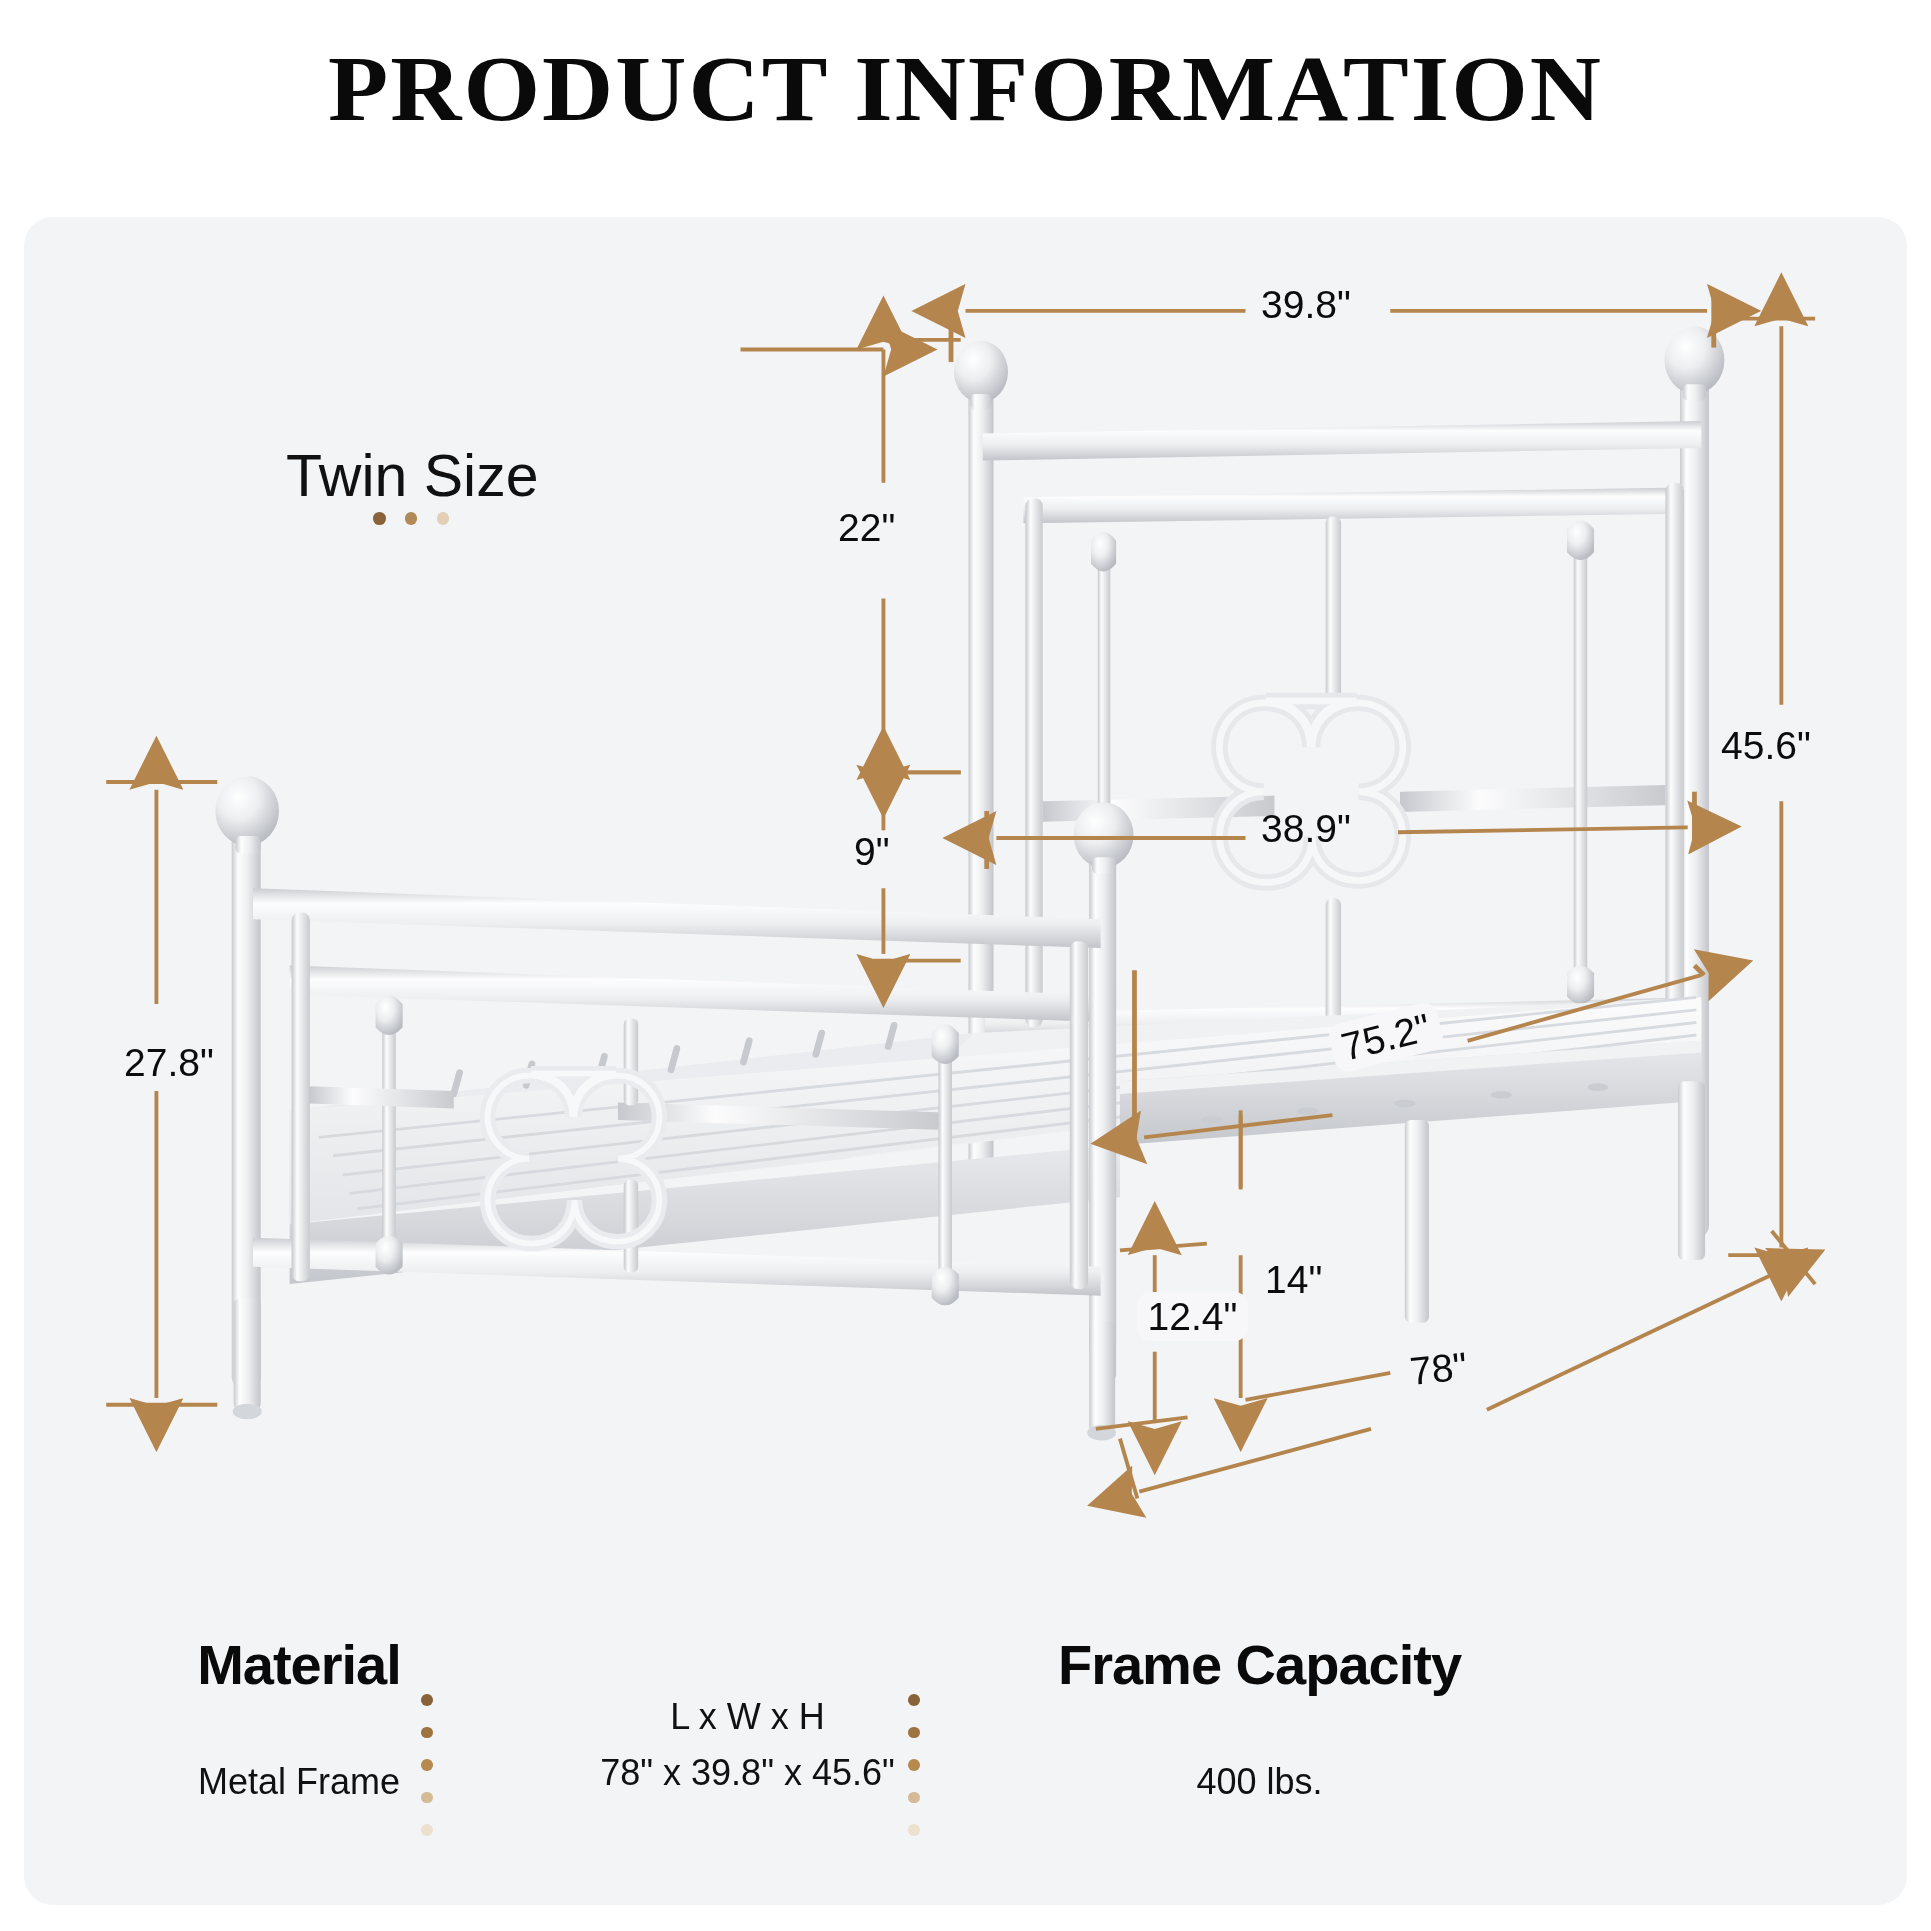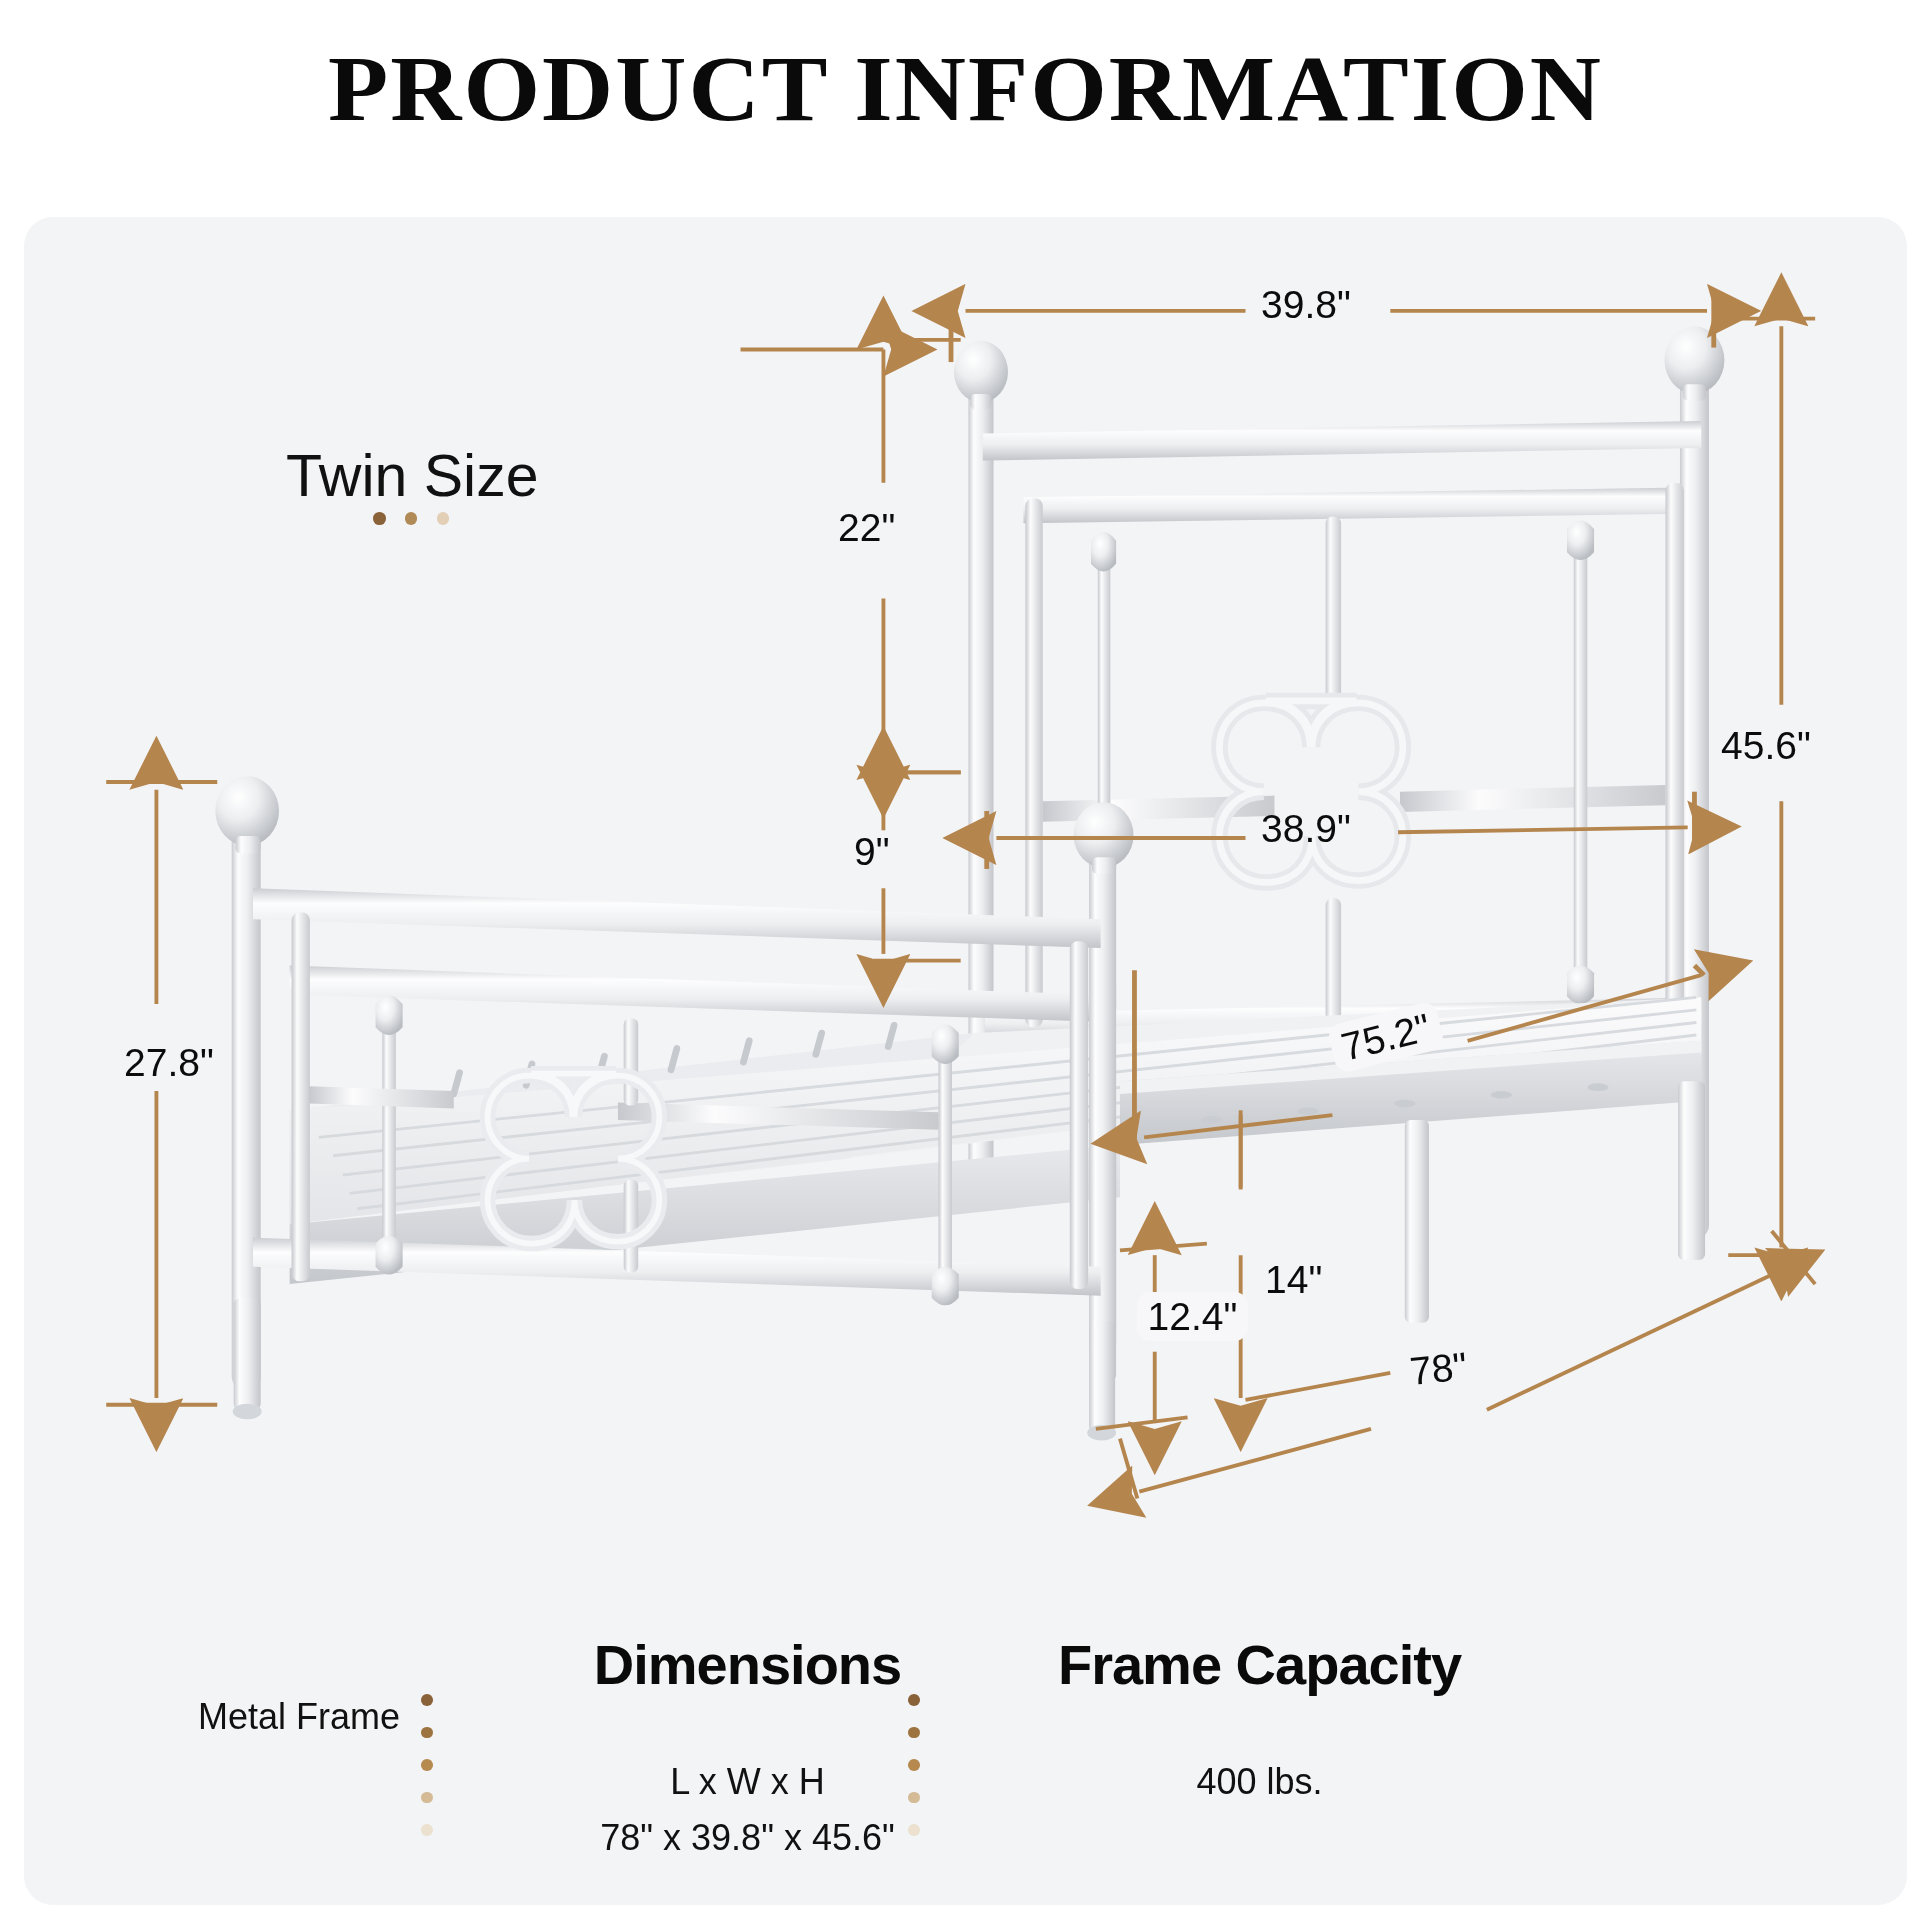--- a/index.html
+++ b/index.html
@@ -393,27 +393,27 @@
   <div class="dim" style="left:854px;  top:832px;">9"</div>
   <div class="dim" style="left:1261px; top:809px;">38.9"</div>
   <div class="dim" style="left:124px;  top:1043px;">27.8"</div>
   <div class="dim dim-badge" style="left:1332px; top:1026px; transform:rotate(-14deg); transform-origin:left center;">75.2"</div>
   <div class="dim" style="left:1265px; top:1260px;">14"</div>
   <div class="dim dim-badge" style="left:1137px; top:1292px;">12.4"</div>
   <div class="dim" style="left:1410px; top:1352px; transform:rotate(-6deg); transform-origin:left center;">78"</div>
 
   <div class="specs">
     <div class="spec-col col-material">
+      <div class="spec-title">Material</div>
       <div class="spec-body">
         <div class="spec-line">Metal Frame</div>
       </div>
     </div>
 
     <div class="spec-col col-dim">
-      <div class="spec-title">Dimensions</div>
       <div class="spec-body">
         <div class="spec-line">L x W x H</div>
         <div class="spec-line">78" x 39.8" x 45.6"</div>
       </div>
     </div>
 
     <div class="spec-col col-weight">
       <div class="spec-title">Frame Capacity</div>
       <div class="spec-body">
         <div class="spec-line">400 lbs.</div>

